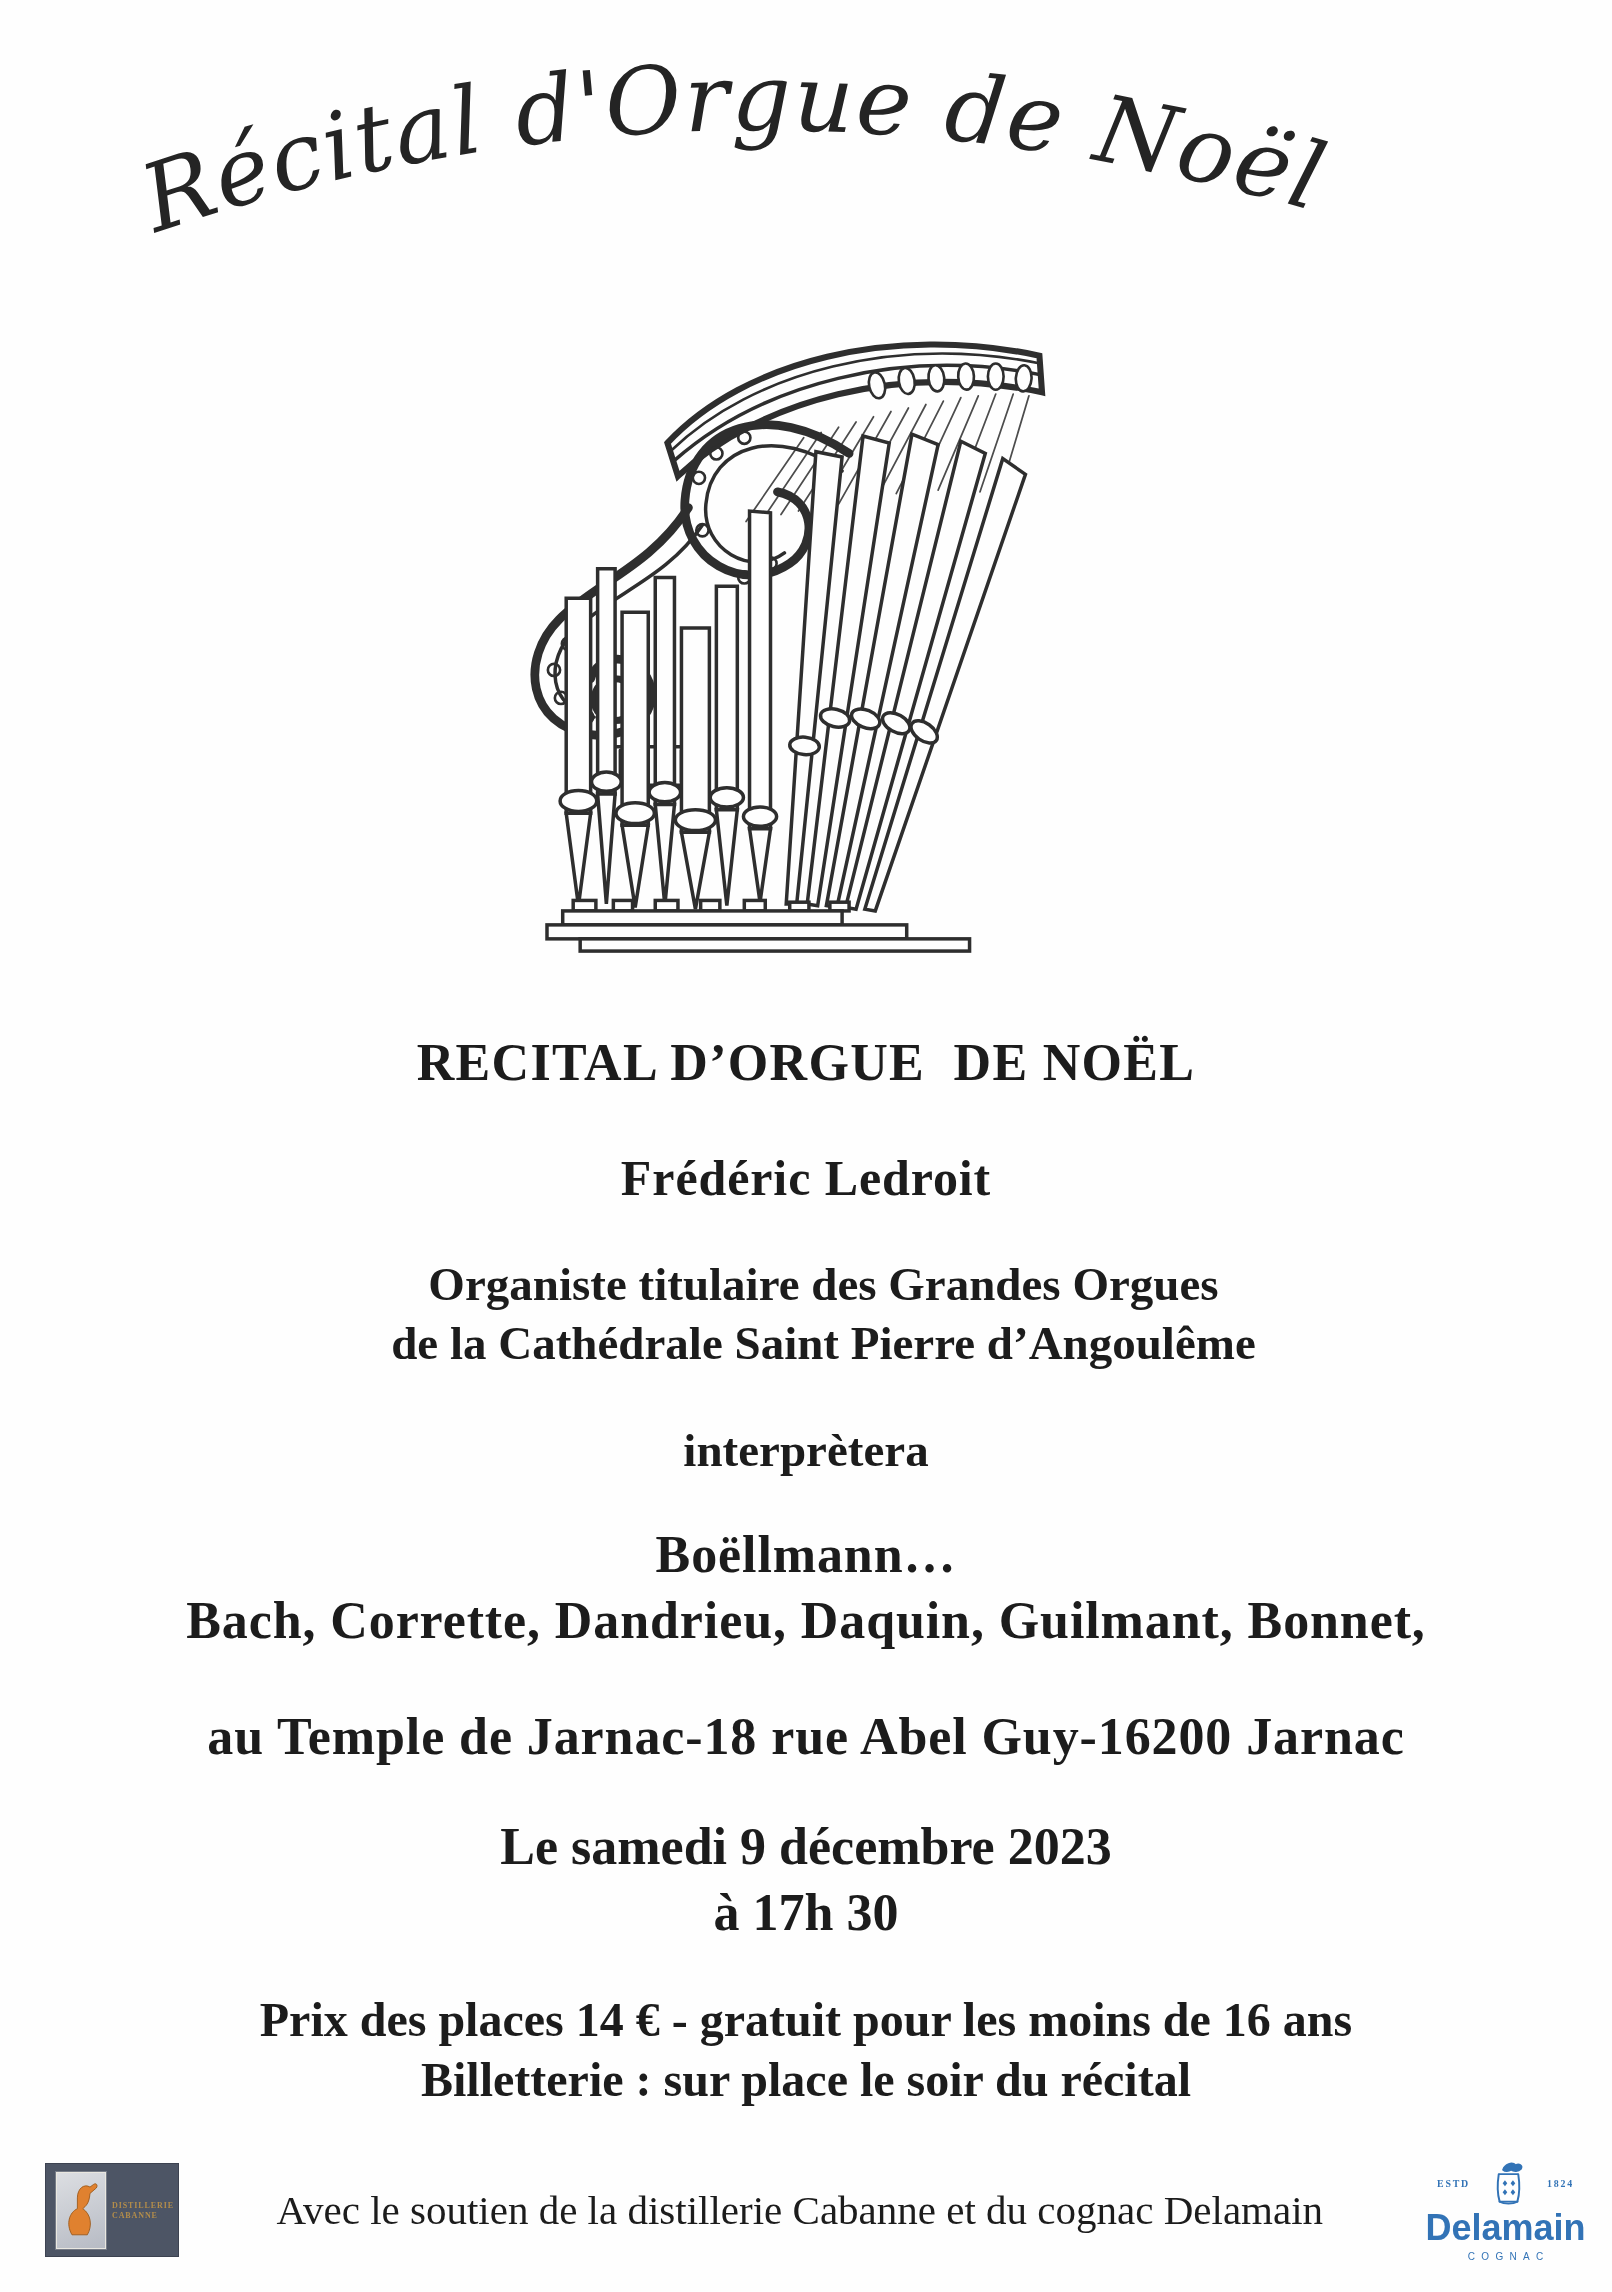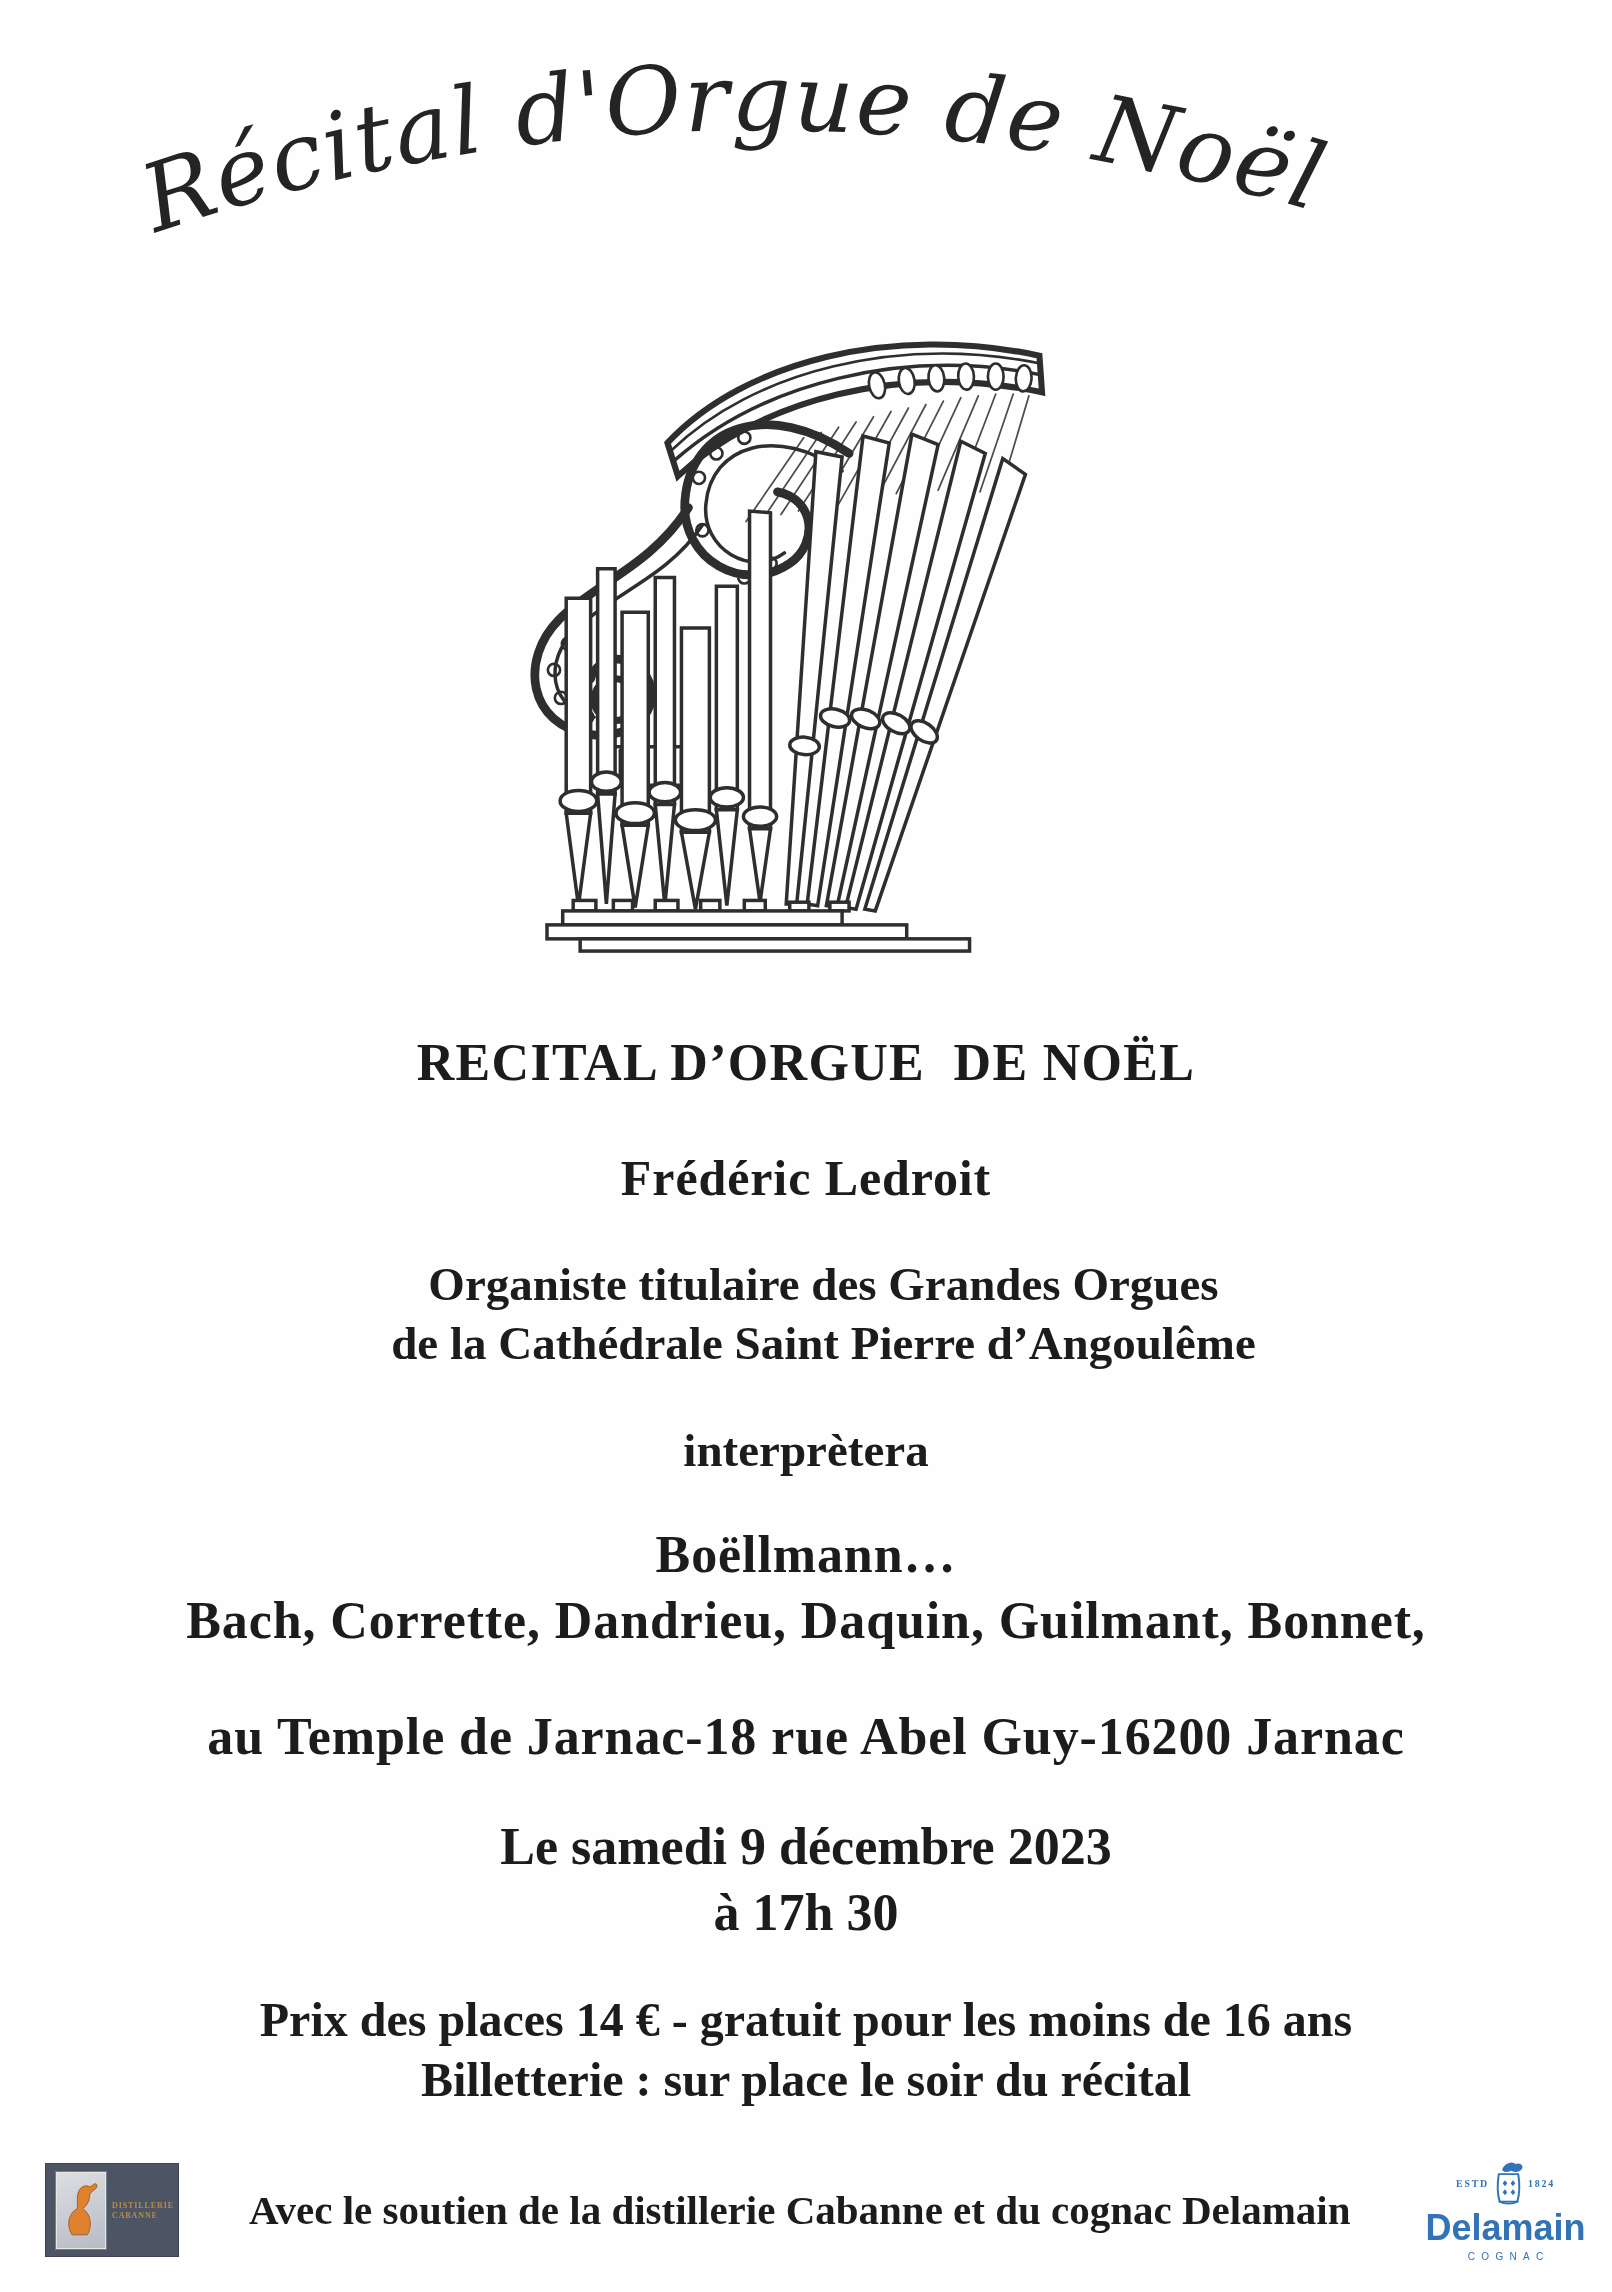--- a/index.html
+++ b/index.html
@@ -70,34 +70,34 @@
     display:flex;flex-direction:column;gap:1.8px;
   }
   .cab-text span{
     font-family:"Liberation Serif",serif;
     font-size:8px;letter-spacing:0.9px;
     color:#b38d4a;font-weight:bold;
   }
   .sponsor{
     flex:1;
     text-align:center;
-    font-weight:bold;
+    font-weight:normal;
     font-size:41px;
     color:#1c1c1c;
     padding:0 9px;
   }
   .delamain{
     margin-right:21.5px;
     flex:0 0 auto;
     width:170px;
     text-align:center;
     color:#3273b6;
   }
   .crest-row{
-    display:flex;align-items:center;justify-content:center;gap:0;
+    display:flex;align-items:center;justify-content:center;gap:19px;
   }
   .crest-row .estd,.crest-row .year{
     font-family:"Liberation Serif",serif;
     font-size:9.9px;font-weight:bold;letter-spacing:1.8px;color:#3273b6;
   }
   .delamain-name{
     font-family:Liberation Sans, sans-serif;
     font-weight:bold;font-size:36px;line-height:1.05;
     color:#3273b6;margin-top:1.8px;
   }

